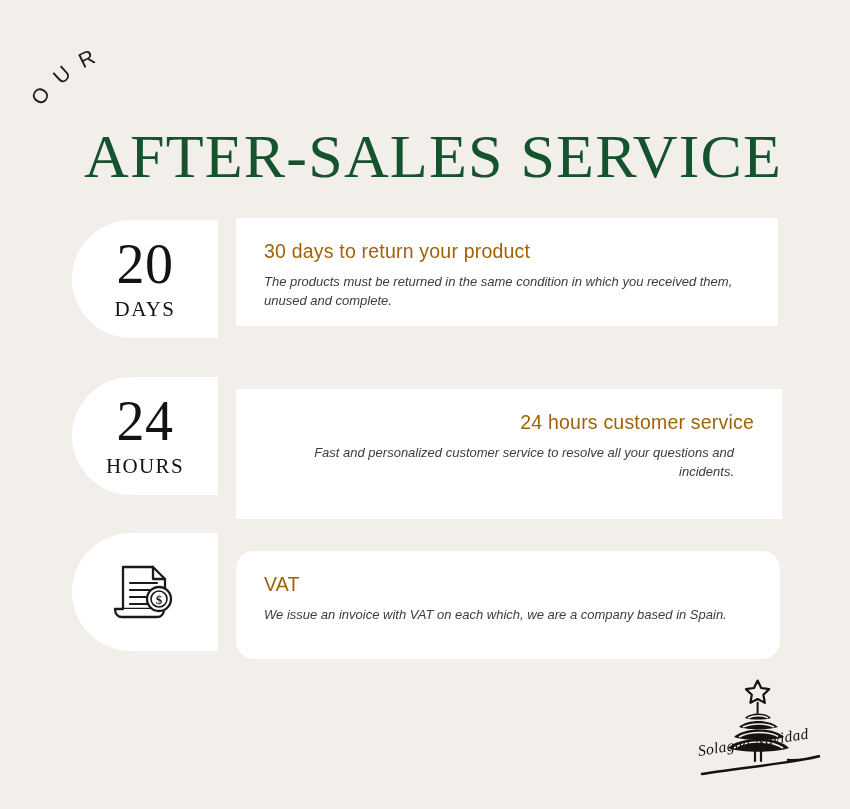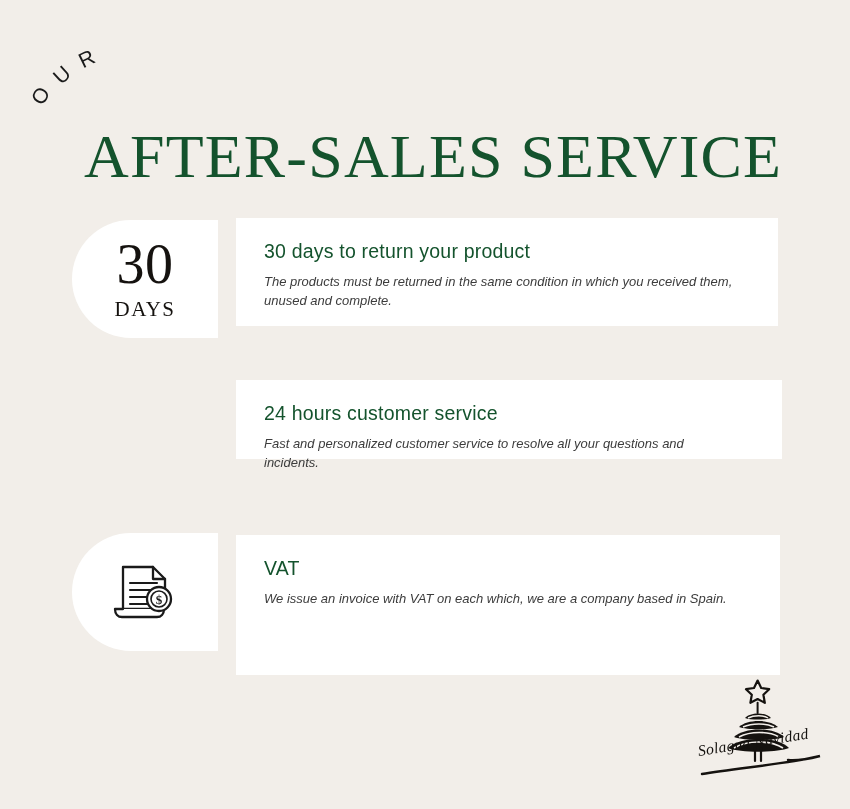--- a/index.html
+++ b/index.html
@@ -126,28 +126,28 @@
   }
 
   .content-card {
     position: absolute;
     left: 236px;
     background: #ffffff;
     box-sizing: border-box;
     padding: 22px 28px 22px 28px;
   }
   #row-0 .content-card { top: 0px; width: 542px; height: 108px; }
-  #row-1 .content-card { top: 5px; width: 546px; height: 79px; }
-  #row-2 .content-card { top: 4px; width: 544px; height: 140px; }
+  #row-1 .content-card { top: 14px; width: 546px; height: 130px; text-align: right; }
+  #row-2 .content-card { top: 20px; width: 544px; height: 108px; border-radius: 18px; }
 
   .card-title {
     font-family: "Liberation Sans", sans-serif;
     font-size: 19.5px;
     font-weight: 400;
-    color: #14532d;
+    color: #a16207;
     letter-spacing: 0.2px;
     line-height: 1.2;
     margin: 0 0 10px 0;
   }
   .card-desc {
     font-family: "Liberation Sans", sans-serif;
     font-style: italic;
     font-size: 13px;
     color: #3c3c3c;
     line-height: 1.45;
@@ -190,30 +190,34 @@
       <span class="arc-letter l0">O</span>
       <span class="arc-letter l1">U</span>
       <span class="arc-letter l2">R</span>
     </div>
 
     <h1 id="main-title">AFTER-SALES SERVICE</h1>
   </div>
 
   <div class="row" id="row-0">
     <div class="badge">
-      <span class="badge-number">30</span>
+      <span class="badge-number">20</span>
       <span class="badge-unit">DAYS</span>
     </div>
     <div class="content-card">
       <p class="card-title">30 days to return your product</p>
       <p class="card-desc">The products must be returned in the same condition in which you received them, unused and complete.</p>
     </div>
   </div>
 
   <div class="row" id="row-1">
+    <div class="badge">
+      <span class="badge-number">24</span>
+      <span class="badge-unit">HOURS</span>
+    </div>
     <div class="content-card">
       <p class="card-title">24 hours customer service</p>
       <p class="card-desc">Fast and personalized customer service to resolve all your questions and incidents.</p>
     </div>
   </div>
 
   <div class="row" id="row-2">
     <div class="badge">
       <span class="badge-icon">
         <svg width="64" height="60" viewBox="0 0 64 60" fill="none" xmlns="http://www.w3.org/2000/svg">

